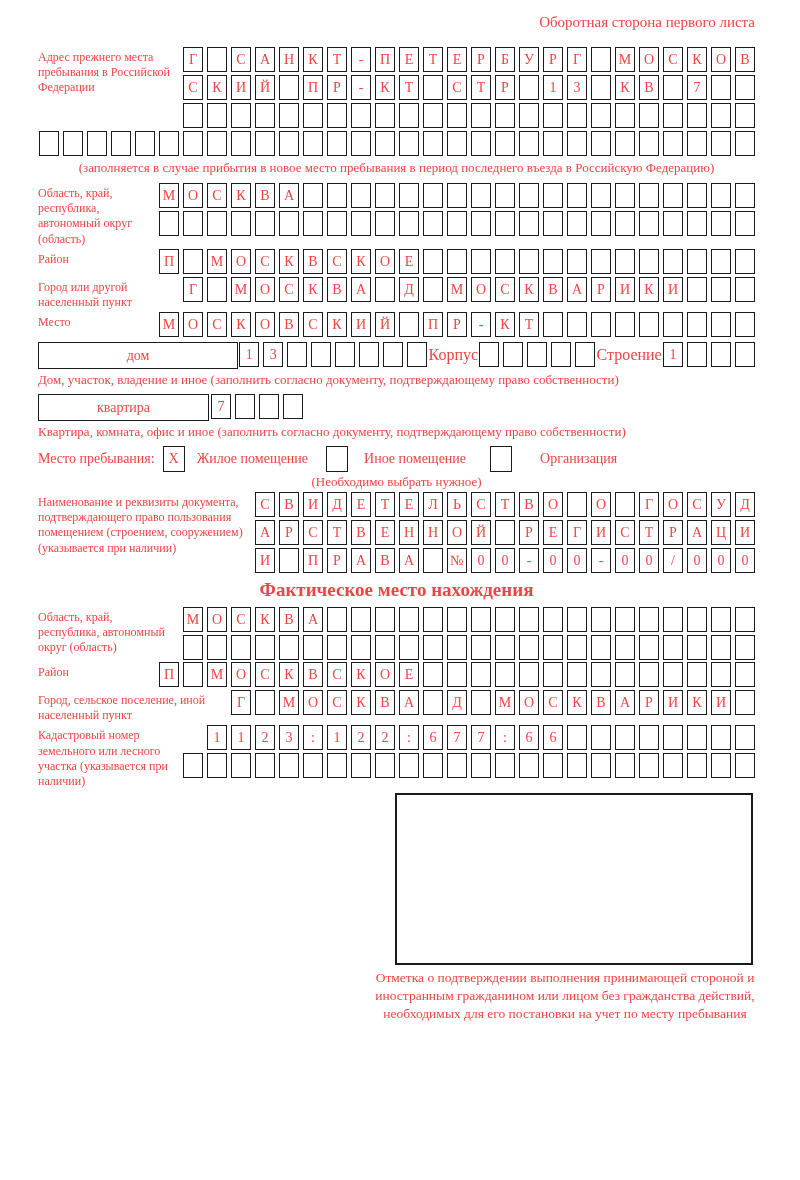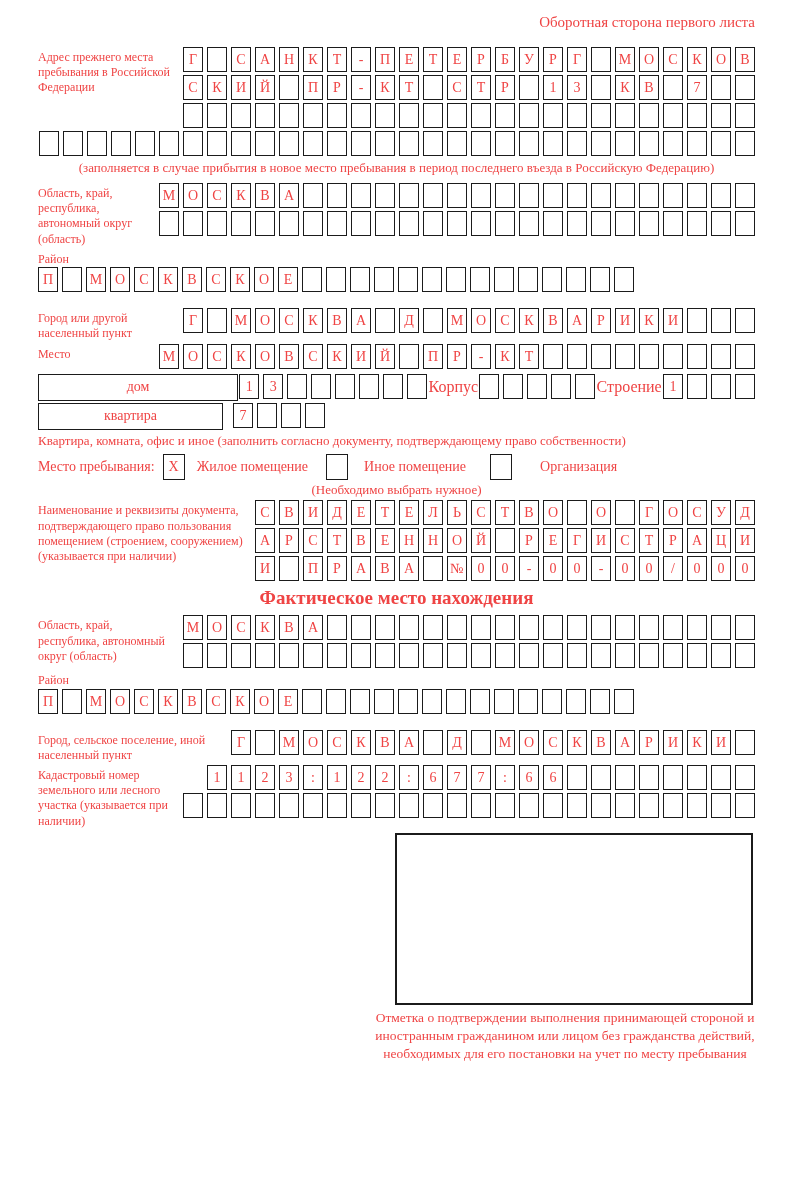--- a/index.html
+++ b/index.html
@@ -27,31 +27,31 @@
     font-size: 14px; line-height: 23px;
     background: #fff;
   }
   .full-row { margin-top: 3px; }
 
   .form-note { font-size: 13px; text-align: center; line-height: 1.3; }
   .note-top { margin: 4px 0 6px; }
   .section-title { font-weight: bold; font-size: 15.5px; text-align: center; margin: 6px 0 6px; }
 
   .mb2 { margin-bottom: 2px; }
-  .mb3 { margin-bottom: 16px; flex-direction: column; }
+  .mb3 { margin-bottom: 3px; }
 
   .dom-row { display: flex; align-items: flex-start; justify-content: space-between; margin-top: 5px; }
   .named-rect {
     box-sizing: border-box; height: 27px;
     border: 1.6px solid #1b1b1b;
     display: flex; align-items: center; justify-content: center;
     font-size: 14px; flex-shrink: 0;
   }
   .dom-rect { width: 200px; }
-  .kv-rect  { width: 185px; margin-right: 10px; }
+  .kv-rect  { width: 171px; margin-right: 2px; }
   .inline-label { font-size: 16px; padding-top: 4px; }
   .caption { font-size: 13px; line-height: 1.3; margin: 3px 0 5px; }
   .kv-row { display: flex; align-items: flex-start; margin-top: 2px; }
 
   .mesto-row { display: flex; align-items: center; margin-top: 4px; font-size: 14px; }
   .mesto-label { margin-right: 8px; text-align: right; }
   .checkbox {
     box-sizing: border-box; width: 22px; height: 26px;
     border: 1.6px solid #1b1b1b;
     display: flex; align-items: center; justify-content: center;
@@ -371,20 +371,21 @@
         <div class="cell"></div>
       </div>
     <span class="inline-label">Строение</span>
     <div class="cells">
         <div class="cell">1</div>
         <div class="cell"></div>
         <div class="cell"></div>
         <div class="cell"></div>
       </div>
   </div>
+  <div class="caption">Дом, участок, владение и иное (заполнить согласно документу, подтверждающему право собственности)</div>
 
   <div class="kv-row">
     <div class="named-rect kv-rect">
       <span>квартира</span>
     </div>
     <div class="cells">
         <div class="cell">7</div>
         <div class="cell"></div>
         <div class="cell"></div>
         <div class="cell"></div>

